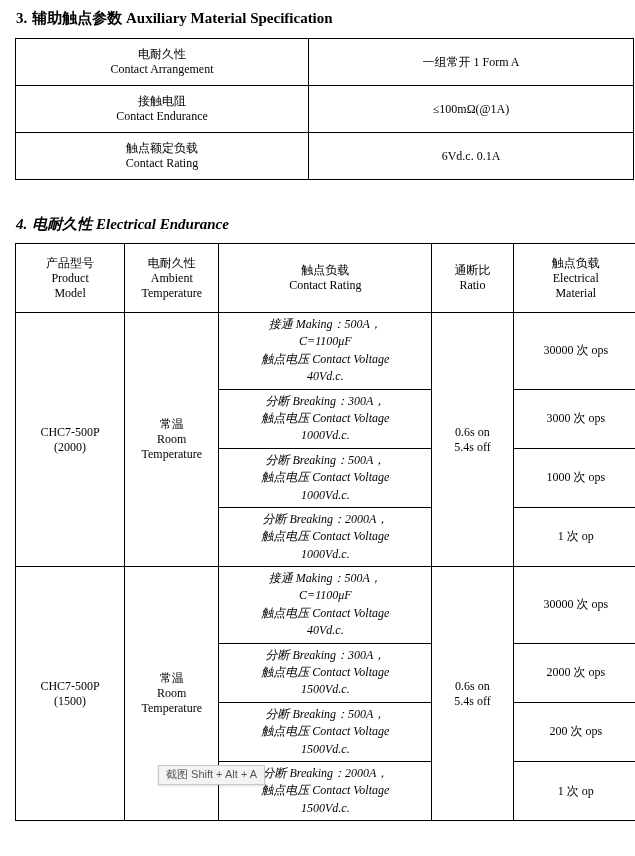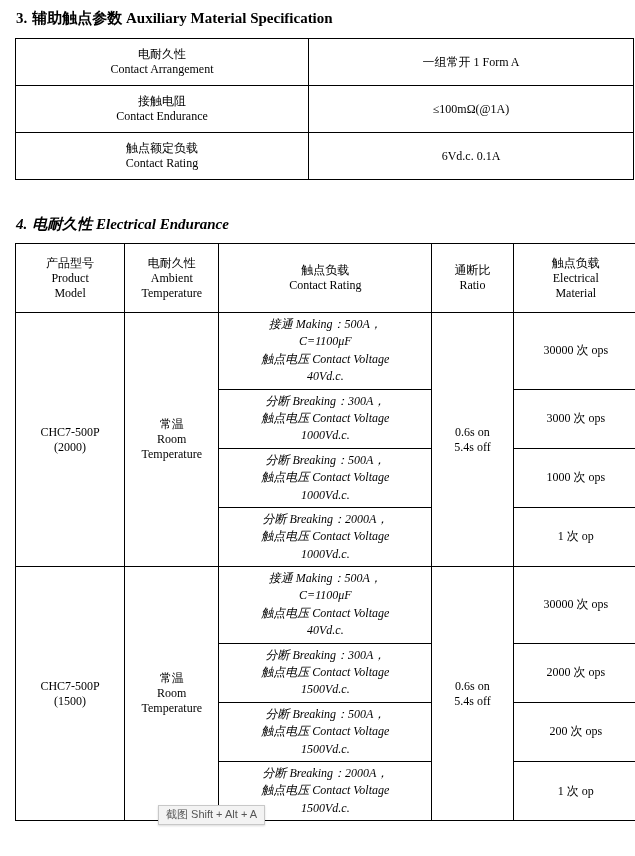--- a/index.html
+++ b/index.html
@@ -108,21 +108,20 @@
     top: 765px;
     background: #f3f3f3;
     border: 1px solid #c8c8c8;
     color: #555555;
     font-family: "Liberation Sans", sans-serif;
     font-size: 11px;
     padding: 2px 7px 3px 7px;
     line-height: 1.2;
     white-space: nowrap;
     box-shadow: 0 1px 2px rgba(0,0,0,0.15);
-    margin-top: 40px;
   }
 </style>
 </head>
 <body>
 
 <div class="page">
 
   <div class="section-title" id="sec3-title">
     <span class="num">3.</span><span>辅助触点参数 Auxiliary Material Specification</span>
   </div>

